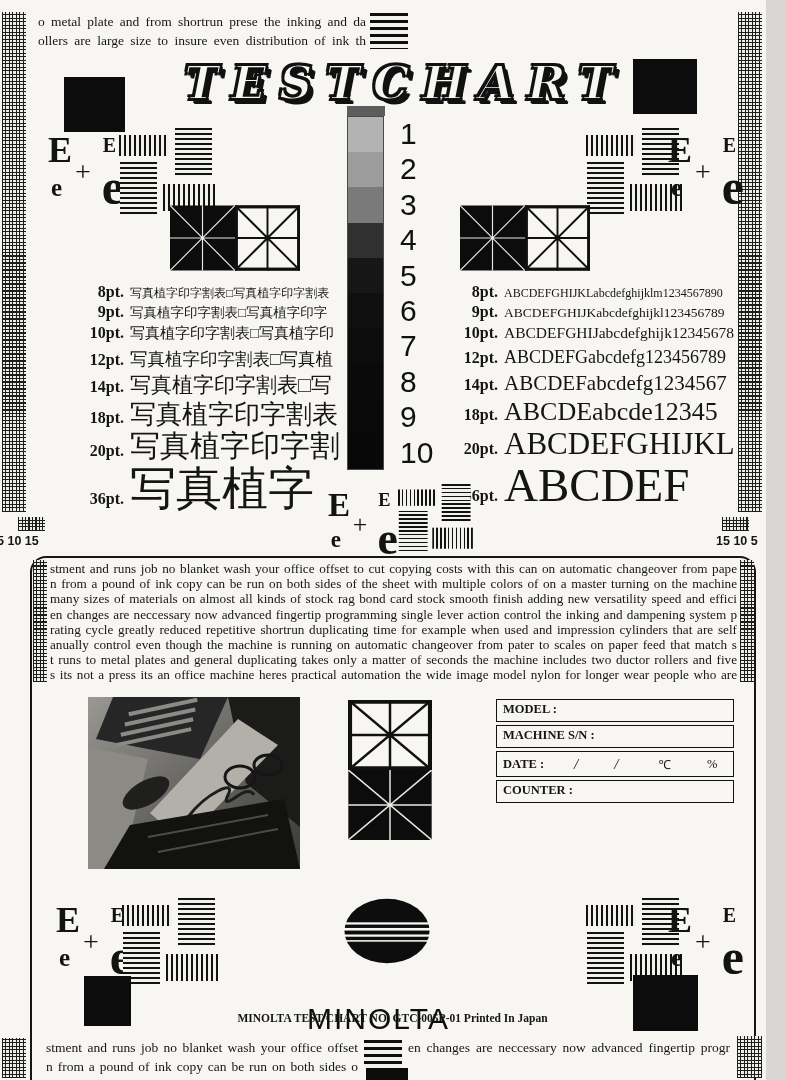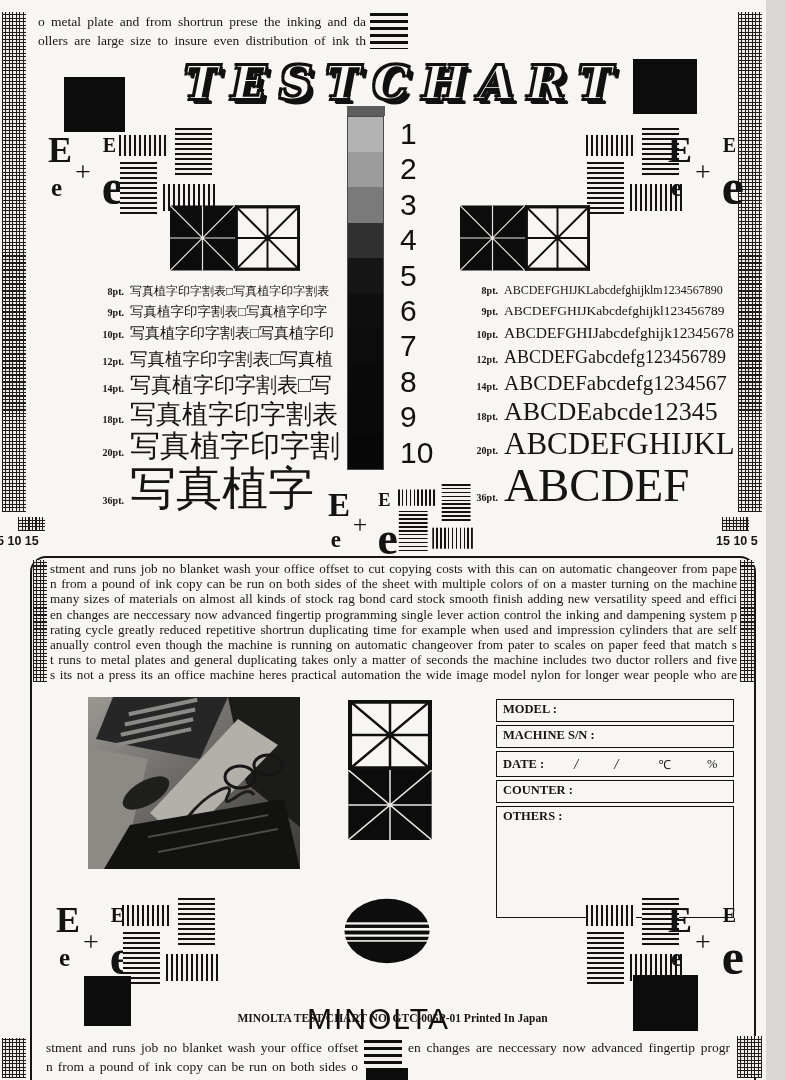--- a/index.html
+++ b/index.html
@@ -36,21 +36,21 @@
 
 .gsteps{display:flex;flex-direction:column;width:37px;height:354px;border:1px solid #4a4a4a}
 .gsteps div{flex:1}
 .gnum{width:48px;height:354px;font-family:"Liberation Sans",sans-serif;font-size:30px;color:#101010}
 .gnum div{height:35.4px;line-height:35.4px}
 
 .star-row{display:flex}
 .star-col{display:flex;flex-direction:column}
 
 .trow{display:flex;align-items:baseline;white-space:nowrap}
-.tlabel{width:40px;text-align:right;font-size:10px;font-weight:bold;flex:none;margin-right:6px}
+.tlabel{width:40px;text-align:right;font-size:16px;font-weight:bold;flex:none;margin-right:6px}
 
 .para{font-size:13.2px;line-height:15.2px;white-space:nowrap}
 .para div{text-align:justify;text-align-last:justify}
 
 .cbox{border:2px solid #161616;border-bottom:none;border-radius:16px 16px 0 0}
 
 .form{display:flex;flex-direction:column;gap:3px;font-size:12.5px;font-weight:bold}
 .frow{border:1.5px solid #111;padding:2px 6px;background:transparent}
 .frow.date{display:flex;align-items:center}
 .frow.date .sl{font-weight:normal;font-size:15px;font-style:italic}
@@ -297,21 +297,20 @@
     <div class="frow" style="height:23px"><span>MODEL :</span></div>
     <div class="frow" style="height:23px"><span>MACHINE S/N :</span></div>
     <div class="frow date" style="height:26px">
       <span>DATE :</span>
       <span class="sl" style="margin-left:30px">/</span>
       <span class="sl" style="margin-left:36px">/</span>
       <span style="margin-left:40px;font-weight:normal">℃</span>
       <span style="margin-left:36px;font-weight:normal">%</span>
     </div>
     <div class="frow" style="height:23px"><span>COUNTER :</span></div>
-    <div class="frow" style="height:112px"><span>OTHERS :</span></div>
   </div>
 
   <div class="abs eye" style="left:56px;top:902px">
     <span class="Eb">E</span>
     <span class="Es">E</span>
     <span class="pl">+</span>
     <span class="es">e</span>
     <span class="eb">e</span>
   </div>
   <div class="abs bq" style="left:122px;top:898px">

